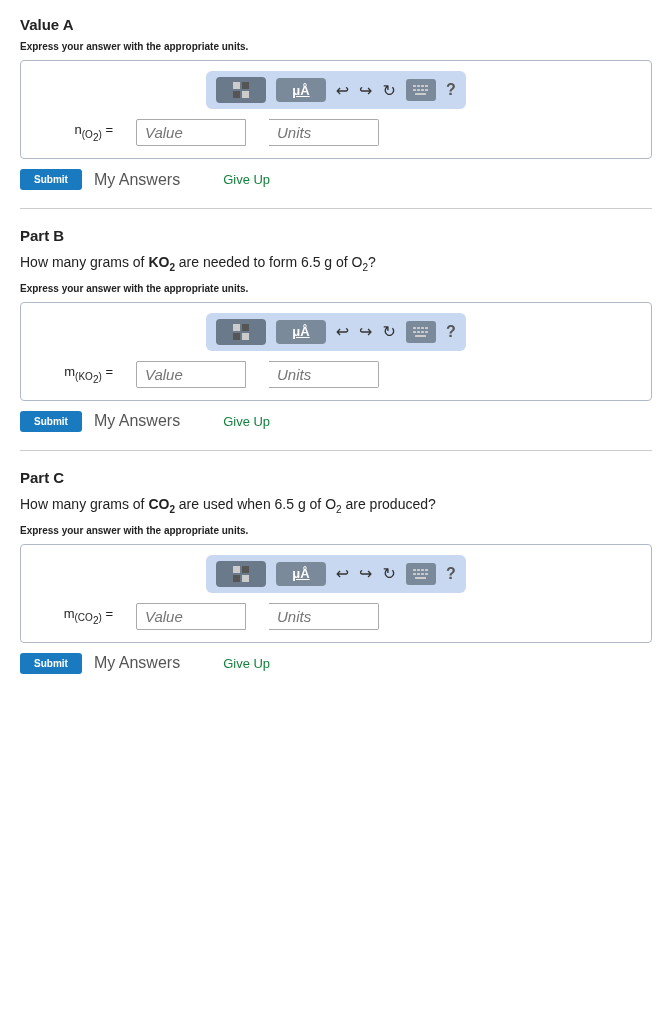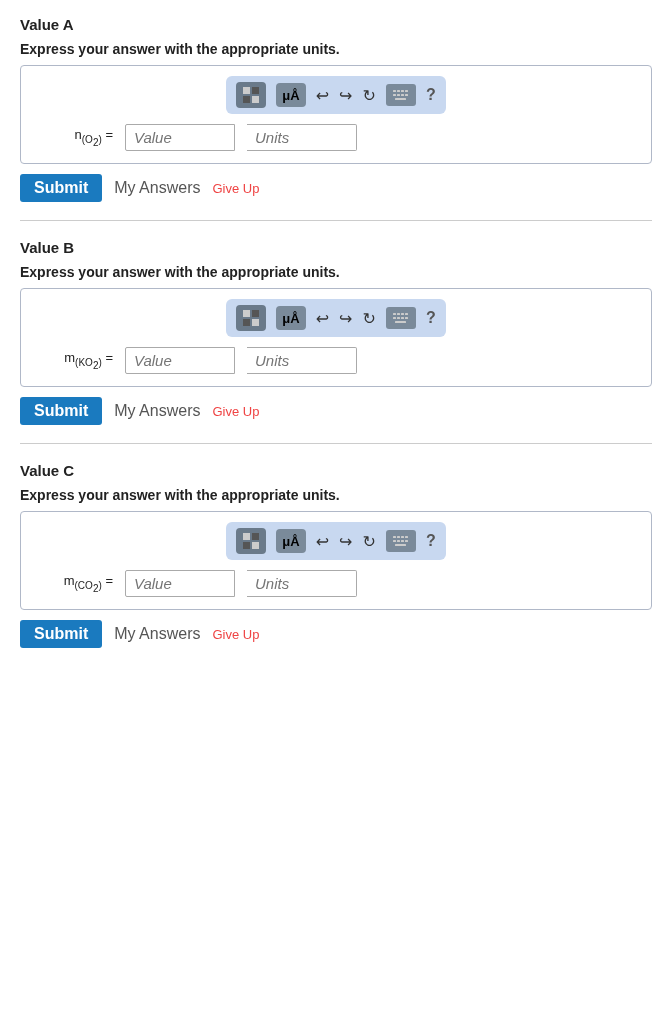--- a/index.html
+++ b/index.html
@@ -21,21 +21,21 @@
       font-size: 15px;
       margin-bottom: 8px;
     }
     .question-text {
       font-size: 14px;
       margin-bottom: 8px;
       line-height: 1.5;
     }
     .express-text {
       font-weight: bold;
-      font-size: 14px;
+      font-size: 10px;
       margin-bottom: 8px;
     }
     .answer-box {
       border: 1px solid #b0b8c8;
       border-radius: 4px;
       padding: 10px 12px 12px 12px;
       background: #fff;
       margin-bottom: 10px;
     }
     .toolbar {
@@ -46,49 +46,50 @@
       align-items: center;
       gap: 10px;
       margin-bottom: 10px;
       width: fit-content;
       margin-left: auto;
       margin-right: auto;
     }
     .toolbar-btn {
       background: #7a8a9a;
       border-radius: 4px;
-      padding: 4px 6px;
+      padding: 4px 16px;
       cursor: pointer;
       display: flex;
       align-items: center;
       justify-content: center;
-      color: #000000;
+      color: #ffffff;
       font-size: 13px;
       border: none;
       min-width: 28px;
       min-height: 24px;
+      text-decoration: underline;
     }
     .toolbar-btn.grid-btn {
       background: #6a7a8a;
     }
     .toolbar-icon-text {
       color: #333;
       font-size: 16px;
       cursor: pointer;
     }
     .toolbar-question {
       color: #555;
       font-size: 16px;
       font-weight: bold;
       cursor: default;
     }
     .input-row {
       display: flex;
       align-items: center;
-      gap: 12px;
+      gap: 23px;
       margin-top: 2px;
     }
     .input-label {
       font-size: 13px;
       white-space: nowrap;
       min-width: 80px;
       text-align: right;
     }
     .value-input {
       border: 1px solid #aaa;
@@ -119,35 +120,36 @@
       align-items: center;
       gap: 12px;
       margin-top: 4px;
     }
     .submit-btn {
       background: #1a7abf;
       color: #fff;
       border: none;
       border-radius: 3px;
       padding: 5px 14px;
-      font-size: 16px;
+      font-size: 10px;
       font-weight: bold;
       cursor: pointer;
     }
     .my-answers-link {
       color: #555;
       font-size: 16px;
       cursor: pointer;
       text-decoration: none;
     }
     .give-up-link {
-      color: #ef4444;
+      color: #15803d;
       font-size: 13px;
       cursor: pointer;
       text-decoration: none;
+      margin-left: 31px;
     }
     sub { font-size: 10px; }
     .bold-chem { font-weight: bold; }
     .toolbar-keyboard-icon {
       background: #7a8a9a;
       border-radius: 3px;
       padding: 3px 5px;
       color: #fff;
       font-size: 10px;
       display: flex;
@@ -201,21 +203,24 @@
     </div>
   </div>
   <div class="actions-row">
     <button class="submit-btn">Submit</button>
     <span class="my-answers-link">My Answers</span>
     <a class="give-up-link">Give Up</a>
   </div>
 </div>
 
 <div class="part-section">
-  <div class="part-title">Value B</div>
+  <div class="part-title">Part B</div>
+  <div class="question-text">
+    How many grams of <span class="bold-chem">KO<sub>2</sub></span> are needed to form 6.5 g of O<sub>2</sub>?
+  </div>
   <div class="express-text">Express your answer with the appropriate units.</div>
   <div class="answer-box">
     <div class="toolbar">
       <button class="toolbar-btn grid-btn">
         <svg width="18" height="18" viewBox="0 0 18 18">
           <rect x="1" y="1" width="7" height="7" fill="#ccc"></rect>
           <rect x="10" y="1" width="7" height="7" fill="#555"></rect>
           <rect x="1" y="10" width="7" height="7" fill="#555"></rect>
           <rect x="10" y="10" width="7" height="7" fill="#ccc"></rect>
         </svg>
@@ -247,21 +252,24 @@
     </div>
   </div>
   <div class="actions-row">
     <button class="submit-btn">Submit</button>
     <span class="my-answers-link">My Answers</span>
     <a class="give-up-link">Give Up</a>
   </div>
 </div>
 
 <div class="part-section" style="border-bottom:none;">
-  <div class="part-title">Value C</div>
+  <div class="part-title">Part C</div>
+  <div class="question-text">
+    How many grams of <span class="bold-chem">CO<sub>2</sub></span> are used when 6.5 g of O<sub>2</sub> are produced?
+  </div>
   <div class="express-text">Express your answer with the appropriate units.</div>
   <div class="answer-box">
     <div class="toolbar">
       <button class="toolbar-btn grid-btn">
         <svg width="18" height="18" viewBox="0 0 18 18">
           <rect x="1" y="1" width="7" height="7" fill="#ccc"></rect>
           <rect x="10" y="1" width="7" height="7" fill="#555"></rect>
           <rect x="1" y="10" width="7" height="7" fill="#555"></rect>
           <rect x="10" y="10" width="7" height="7" fill="#ccc"></rect>
         </svg>

